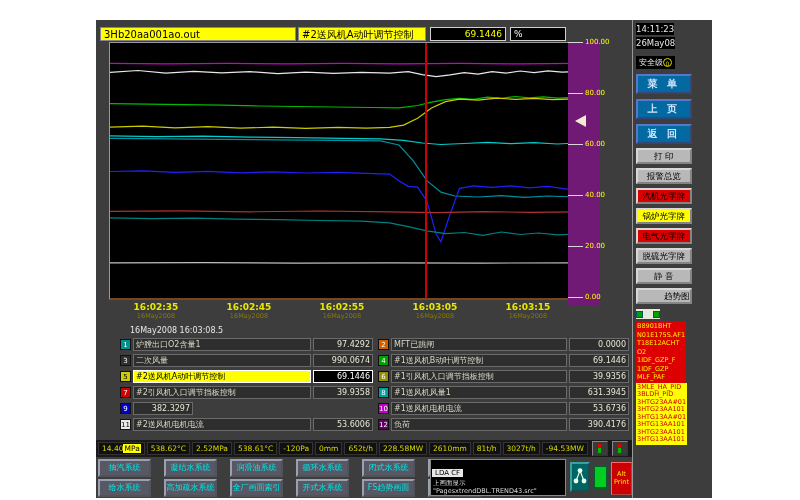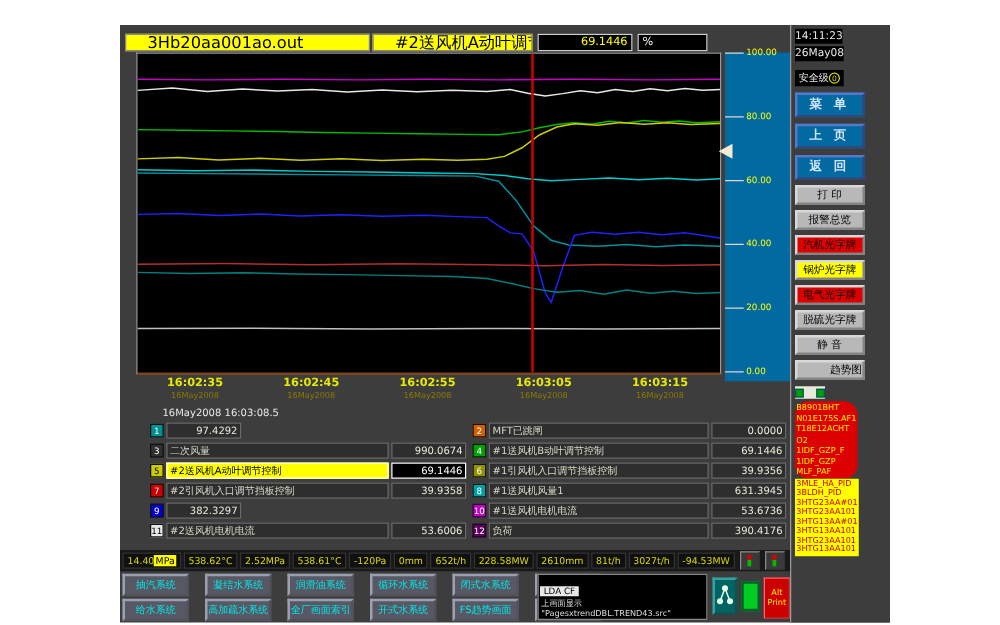--- a/index.html
+++ b/index.html
@@ -1,33 +1,33 @@
 <!DOCTYPE html>
 <html><head>
 <meta charset="utf-8">
 <style>
   html,body{margin:0;padding:0;background:#ffffff;width:800px;height:500px;overflow:hidden;
     font-family:"DejaVu Sans",sans-serif;}
   #screen{position:absolute;left:96px;top:20px;width:616px;height:478px;background:#3d3d3d;}
   #main{position:absolute;left:0;top:0;width:536px;height:478px;}
   
-  .tagbox{position:absolute;top:7px;height:14px;background:#ffff00;color:#000;font-size:13px;
-    line-height:14px;padding:0 17px;border:1px solid #888;box-sizing:border-box;white-space:nowrap;overflow:hidden;}
+  .tagbox{position:absolute;top:7px;height:14px;background:#ffff00;color:#000;font-size:10px;
+    line-height:14px;padding:0 3px;border:1px solid #888;box-sizing:border-box;white-space:nowrap;overflow:hidden;}
   #point-tag{left:4px;width:196px;}
   #trend-title{left:202px;width:128px;}
   .valbox{position:absolute;top:7px;height:14px;background:#000;border:1px solid #cfcfcf;
     box-sizing:border-box;font-size:9px;line-height:12px;padding:0 3px;white-space:nowrap;}
   #trend-value{left:334px;width:76px;color:#ffff00;text-align:right;}
   #trend-unit{left:414px;width:56px;color:#fff;}
   
   #plot{position:absolute;left:13px;top:22px;width:466px;height:255px;background:#000;
     border:1px solid #9a9a9a;border-bottom:2px solid #7a4520;box-sizing:content-box;}
   #plot svg{position:absolute;left:0;top:0;width:100%;height:100%;}
   #cursor-line{position:absolute;top:0;width:2px;height:100%;background:#cc0000;}
-  #axis-strip{position:absolute;left:484px;top:22px;width:52px;height:263px;background:#0369a1;}
+  #axis-strip{position:absolute;left:472px;top:22px;width:32px;height:263px;background:#701a75;}
   .ytick{position:absolute;left:0;width:15px;height:1px;background:#d8d8d8;}
   .ylab{position:absolute;left:17px;color:#ffff00;font-size:7px;white-space:nowrap;}
   #pointer{position:absolute;left:479px;width:0;height:0;border-top:6px solid transparent;
     border-bottom:6px solid transparent;border-right:11px solid #f2ecd2;}
   
   .xtick{position:absolute;transform:translateX(-50%);text-align:center;white-space:nowrap;}
   .xtick .t{color:#e8e800;font-size:9px;font-weight:bold;}
   .xtick .d{color:#8a7a00;font-size:6.5px;}
   #cursor-ts{position:absolute;left:34px;top:306px;color:#e8e8e8;font-size:8px;}
   
@@ -82,21 +82,21 @@
     background:#000;color:#e8e8e8;font-size:8px;padding:0 3px;flex:none;}
   #sec-badge{width:9px;height:9px;border-radius:50%;border:1px solid #d8d800;color:#d8d800;
     font-size:6px;line-height:9px;text-align:center;box-sizing:border-box;}
   .sbtn{flex:none;text-align:center;cursor:default;box-sizing:border-box;white-space:nowrap;overflow:hidden;}
   .sbtn.blue{height:20px;margin-top:5px;background:#0369a1;border:2px outset #5577cc;
     color:#cfe4ff;font-size:10px;font-weight:bold;line-height:16px;letter-spacing:3px;}
   .sbtn.flat{height:16px;margin-top:4px;border:2px outset #d8d8d8;font-size:8.5px;line-height:12px;}
   #alarm-strip{height:10px;margin-top:5px;background:#e8e8dc;display:flex;gap:10px;
     justify-content:center;align-items:center;flex:none;}
   .astri{width:7px;height:7px;background:#00a000;border:1px solid #056;box-sizing:border-box;}
-  #redbox{margin-top:2px;background:#dd0000;padding:1px 1px;flex:none;border-radius:11px;}
+  #redbox{margin-top:2px;background:#dd0000;padding:1px 1px;flex:none;}
   #redbox .tg{color:#ffee00;font-size:6.5px;line-height:8.5px;white-space:nowrap;overflow:hidden;}
   #yellowbox{background:#ffff00;padding:1px 1px;flex:none;}
   #yellowbox .tg{color:#cc0000;font-size:6.5px;line-height:7.5px;white-space:nowrap;overflow:hidden;}
   
   #share-btn svg{width:100%;height:100%;}
 </style>
 </head>
 <body>
 
 <div id="screen">
@@ -158,20 +158,21 @@
         <div class="xtick" style="left: 432px; top: 282px; position: absolute;">
           <div class="t">16:03:15</div>
           <div class="d">16May2008</div>
         </div>
       </div>
     <div id="cursor-ts">16May2008 16:03:08.5</div>
 
     <div class="lgcol" id="lg-left">
         <div class="lgrow">
           <span class="lgsq" style="background: rgb(0, 144, 144);">1</span>
+          <span class="lglab">炉膛出口O2含量1</span>
           <span class="lgval">97.4292</span>
         </div>
         <div class="lgrow">
           <span class="lgsq" style="background: rgb(48, 48, 48);">3</span>
           <span class="lglab">二次风量</span>
           <span class="lgval">990.0674</span>
         </div>
         <div class="lgrow hl">
           <span class="lgsq" style="background: rgb(204, 204, 0); color: rgb(0, 0, 0);">5</span>
           <span class="lglab">#2送风机A动叶调节控制</span>

